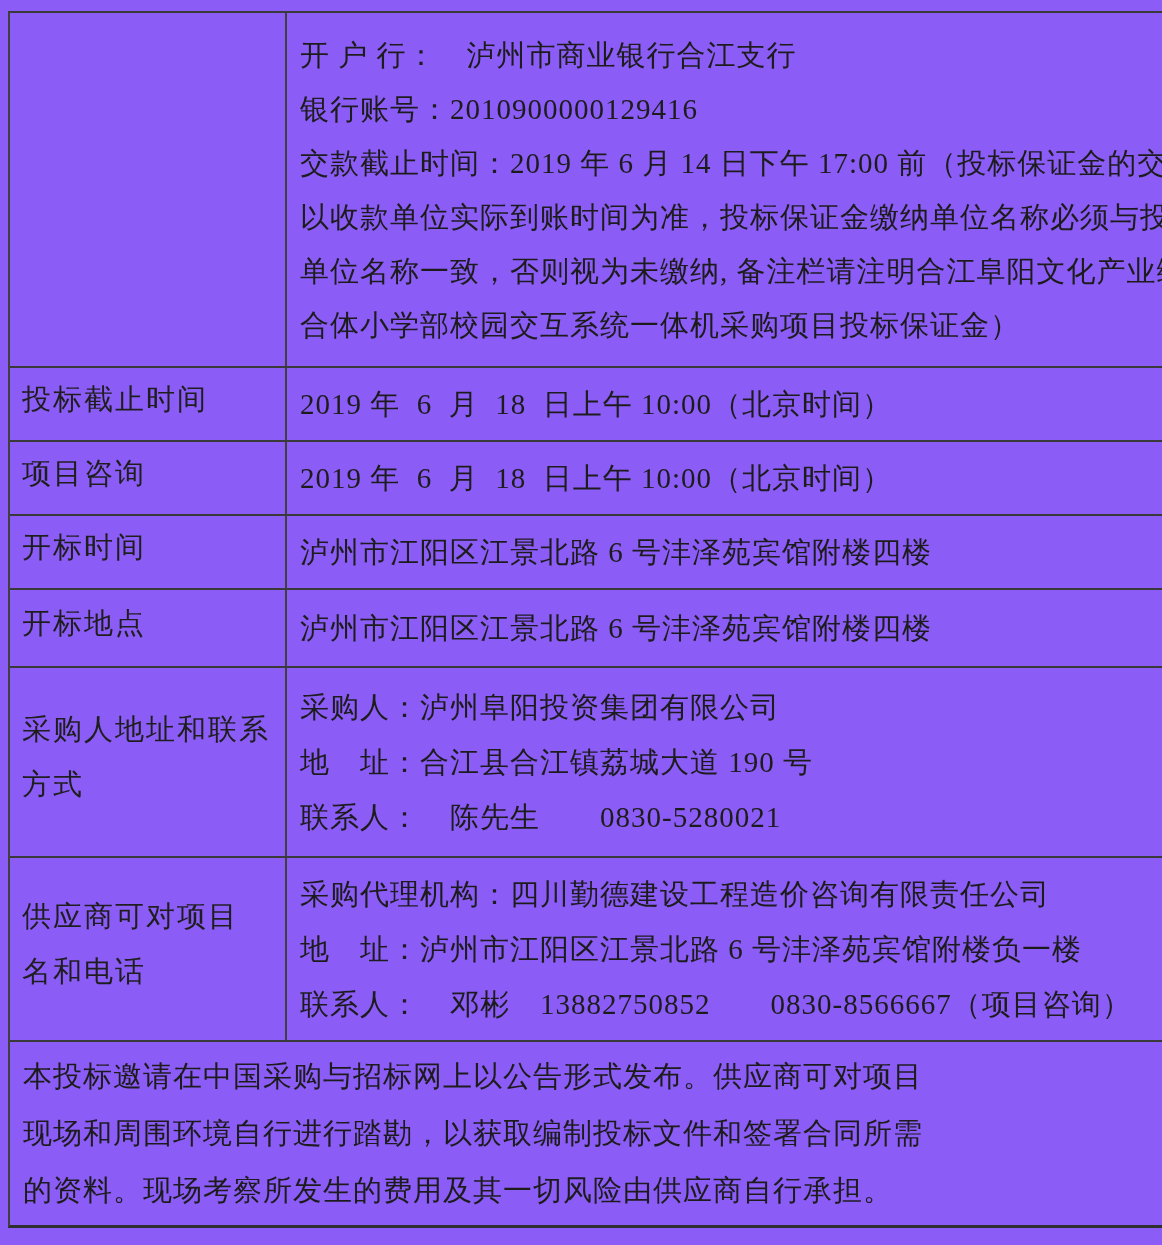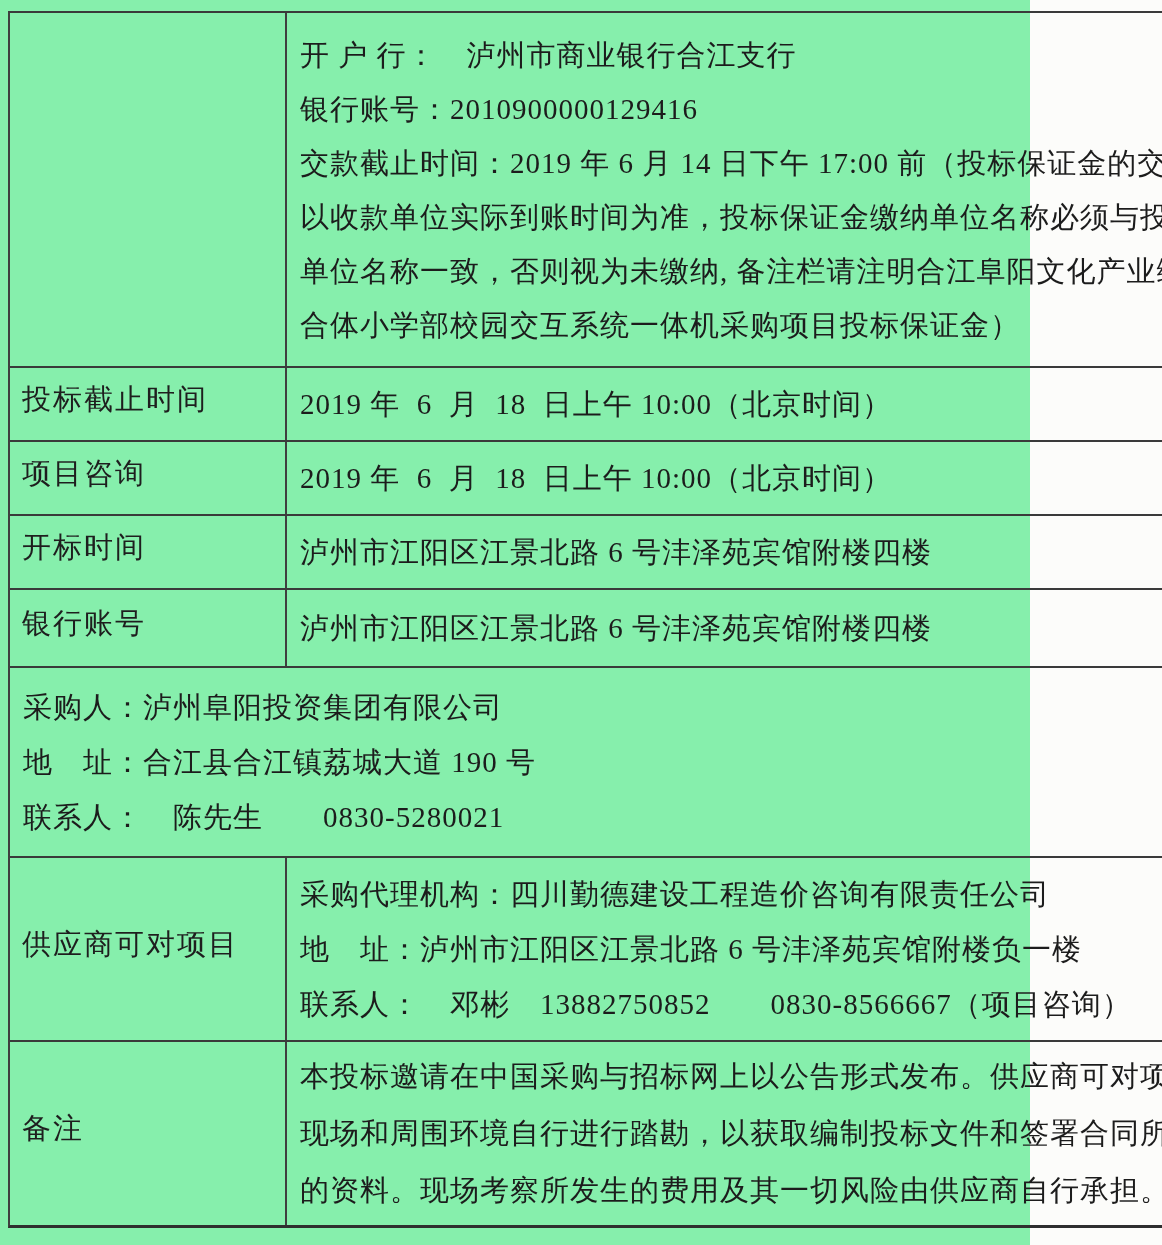--- a/index.html
+++ b/index.html
@@ -6,23 +6,23 @@
     margin: 0;
     padding: 0;
     width: 1162px;
     height: 1245px;
     overflow: hidden;
     background: #fcfcfa;
     font-family: "Liberation Serif", "DejaVu Serif", serif;
   }
   .page {
     position: relative;
-    width: 1030px;
+    width: 1162px;
     height: 1245px;
-    background: #86efac;
+    background: #8b5cf6;
     color: #1e1e1e;
   }
   
   .doc-table {
     position: absolute;
     left: 8px;
     top: 11px;
     width: 1200px; 
     border-top: 2px solid #3a3a3a;
     border-left: 2px solid #3f3f3f;
@@ -124,50 +124,52 @@
       <div class="cell label-cell">
         <div class="label-line">开标时间</div>
       </div>
       <div class="cell content-cell">
         <div class="content-line">泸州市江阳区江景北路 6 号沣泽苑宾馆附楼四楼</div>
       </div>
     </div>
 
     <div class="row r5">
       <div class="cell label-cell">
-        <div class="label-line">银行账号</div>
+        <div class="label-line">开标地点</div>
       </div>
       <div class="cell content-cell">
         <div class="content-line">泸州市江阳区江景北路 6 号沣泽苑宾馆附楼四楼</div>
       </div>
     </div>
 
     <div class="row r6">
+      <div class="cell label-cell">
+        <div class="label-line">采购人地址和联系</div>
+        <div class="label-line">方式</div>
+      </div>
       <div class="cell content-cell">
         <div class="content-line">采购人：泸州阜阳投资集团有限公司</div>
         <div class="content-line">地　址：合江县合江镇荔城大道 190 号</div>
         <div class="content-line">联系人：　陈先生　　0830-5280021</div>
       </div>
     </div>
 
     <div class="row r7">
       <div class="cell label-cell">
         <div class="label-line">供应商可对项目</div>
+        <div class="label-line">名和电话</div>
       </div>
       <div class="cell content-cell">
         <div class="content-line">采购代理机构：四川勤德建设工程造价咨询有限责任公司</div>
         <div class="content-line">地　址：泸州市江阳区江景北路 6 号沣泽苑宾馆附楼负一楼</div>
         <div class="content-line">联系人：　邓彬　13882750852　　0830-8566667（项目咨询）</div>
       </div>
     </div>
 
     <div class="row r8">
-      <div class="cell label-cell">
-        <div class="label-line">备注</div>
-      </div>
       <div class="cell content-cell">
         <div class="content-line">本投标邀请在中国采购与招标网上以公告形式发布。供应商可对项目</div>
         <div class="content-line">现场和周围环境自行进行踏勘，以获取编制投标文件和签署合同所需</div>
         <div class="content-line">的资料。现场考察所发生的费用及其一切风险由供应商自行承担。</div>
       </div>
     </div>
 
   </div>
 </div>
 

